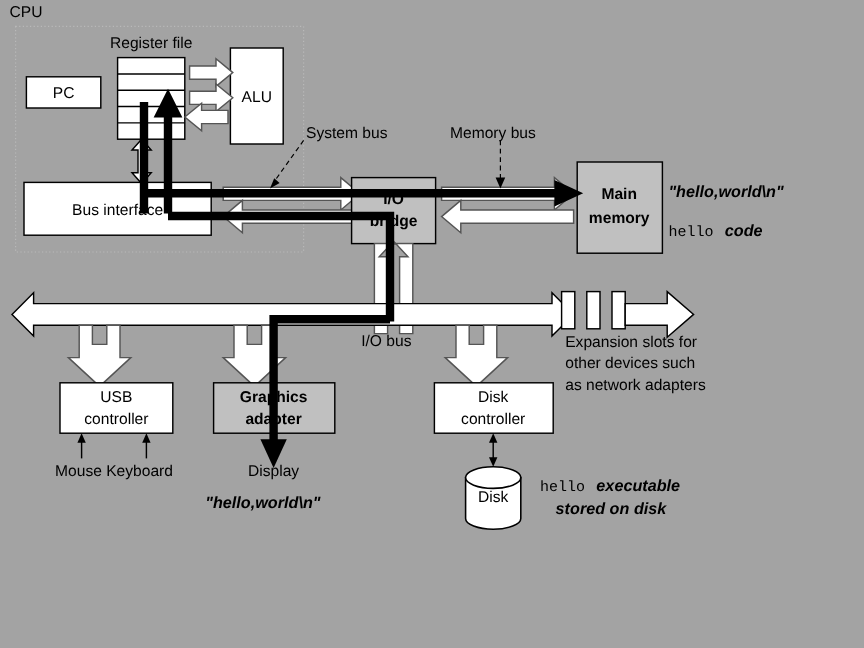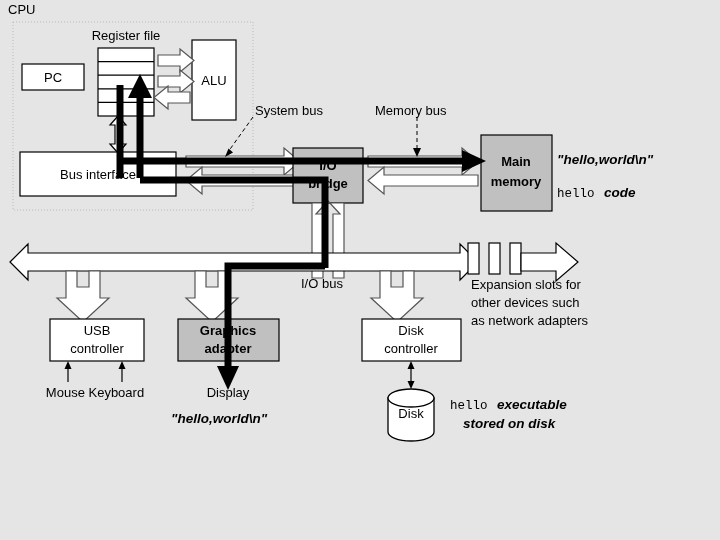--- a/index.html
+++ b/index.html
@@ -4,21 +4,21 @@
 <style>
   html, body {
     margin: 0;
     padding: 0;
     background: #ffffff;
   }
   #root {
     position: relative;
     width: 720px;
     height: 540px;
-    background: #e5e5e5;
+    background: #a3a3a3;
     font-family: "Liberation Sans", sans-serif;
     overflow: hidden;
   }
   svg#diagram {
     position: absolute;
     left: 0;
     top: 0;
     width: 720px;
     height: 540px;
   }

